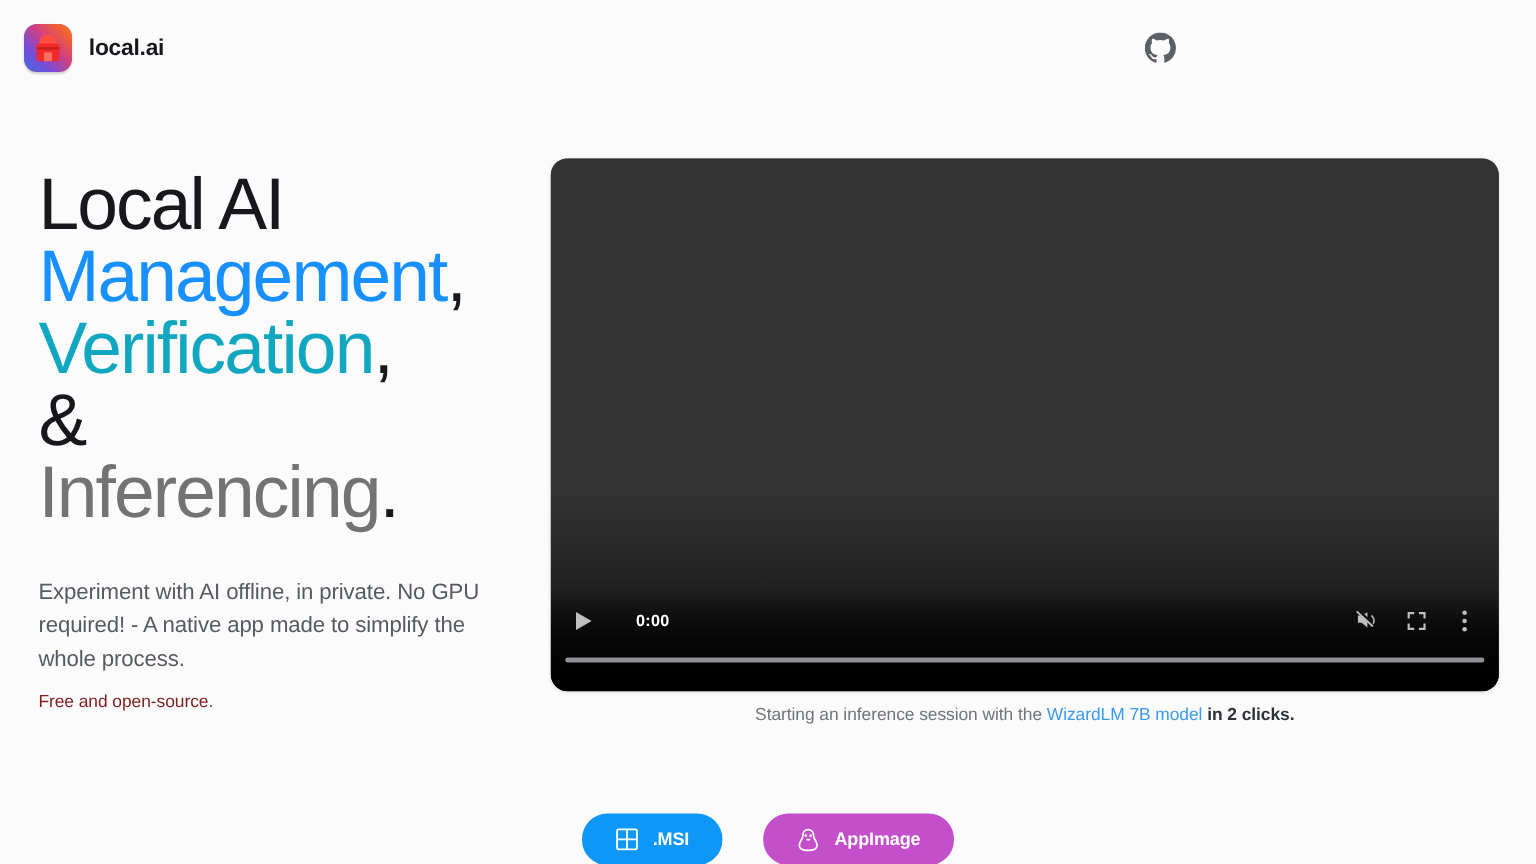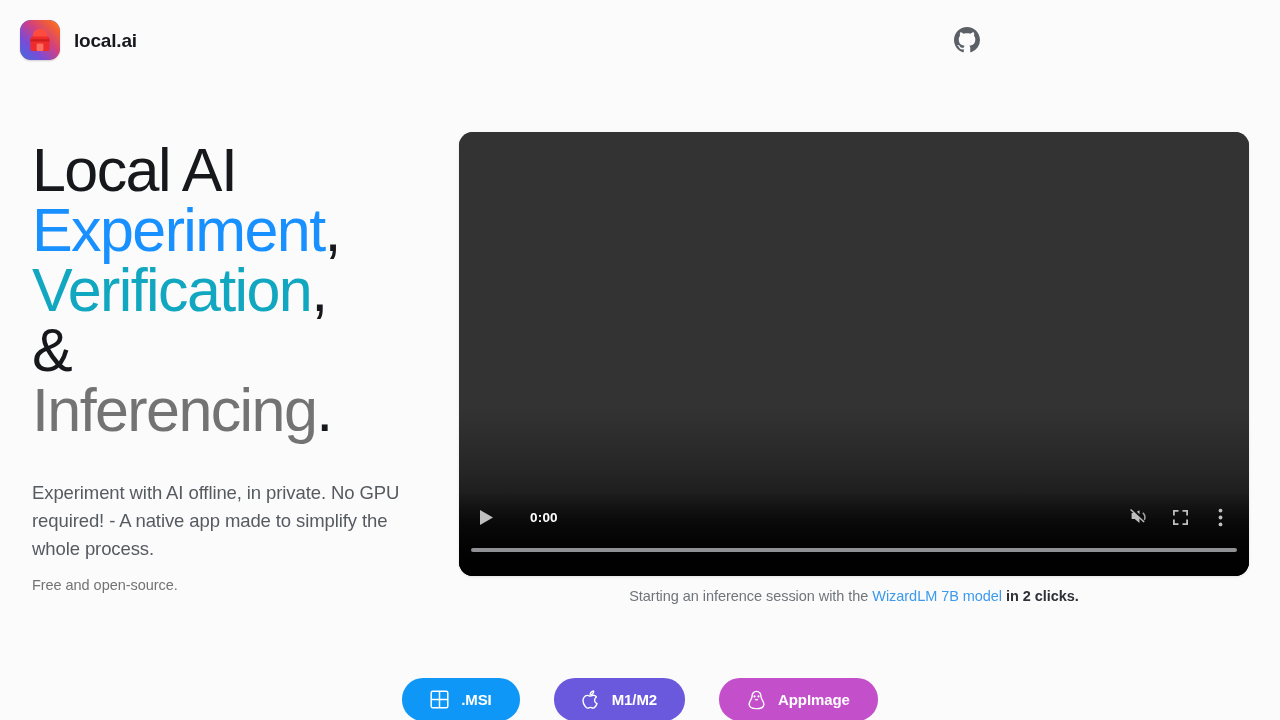--- a/index.html
+++ b/index.html
@@ -102,21 +102,21 @@
     line-height: 28px;
     color: #565a61;
     letter-spacing: -0.1px;
     max-width: 370px;
   }
 
   .freenote {
     margin-top: 12px;
     font-size: 14.5px;
     line-height: 20px;
-    color: #737373;
+    color: #7f1d1d;
     letter-spacing: -0.05px;
   }
 
   
   .hero-right {
     margin-left: 33px;
     width: 790px;
   }
 
   .video-frame {
@@ -284,21 +284,21 @@
       <path d="M8 0C3.58 0 0 3.58 0 8c0 3.54 2.29 6.53 5.47 7.59.4.07.55-.17.55-.38 0-.19-.01-.82-.01-1.49-2.01.37-2.53-.49-2.69-.94-.09-.23-.48-.94-.82-1.13-.28-.15-.68-.52-.01-.53.63-.01 1.08.58 1.23.82.72 1.21 1.87.87 2.33.66.07-.52.28-.87.51-1.07-1.78-.2-3.64-.89-3.64-3.95 0-.87.31-1.59.82-2.15-.08-.2-.36-1.02.08-2.12 0 0 .67-.21 2.2.82.64-.18 1.32-.27 2-.27s1.36.09 2 .27c1.53-1.04 2.2-.82 2.2-.82.44 1.1.16 1.92.08 2.12.51.56.82 1.27.82 2.15 0 3.07-1.87 3.75-3.65 3.95.29.25.54.73.54 1.48 0 1.07-.01 1.93-.01 2.2 0 .21.15.46.55.38A8.01 8.01 0 0 0 16 8c0-4.42-3.58-8-8-8z"></path>
     </svg>
   </a>
 </header>
 
 <section class="hero">
 
   <div class="hero-left">
     <h1 class="headline">
       <span class="ln hl-dark">Local AI</span>
-      <span class="ln"><span class="hl-mgmt">Experiment</span><span class="hl-dark">,</span></span>
+      <span class="ln"><span class="hl-mgmt">Management</span><span class="hl-dark">,</span></span>
       <span class="ln"><span class="hl-ver">Verification</span><span class="hl-dark">,</span></span>
       <span class="ln hl-dark">&amp;</span>
       <span class="ln"><span class="hl-inf">Inferencing</span><span class="hl-dark">.</span></span>
     </h1>
 
     <p class="subtitle">Experiment with AI offline, in private. No GPU required! - A native app made to simplify the whole process.</p>
     <p class="freenote">Free and open-source.</p>
   </div>
 
   <div class="hero-right">
@@ -360,29 +360,20 @@
     <span>
       <svg width="19" height="19" viewBox="0 0 19 19" fill="none" stroke="#ffffff" stroke-width="1.5" aria-hidden="true">
         <rect x="1.2" y="1.2" width="16.6" height="16.6" rx="1.6"></rect>
         <line x1="9.5" y1="1.2" x2="9.5" y2="17.8"></line>
         <line x1="1.2" y1="9.5" x2="17.8" y2="9.5"></line>
       </svg>
     </span>
     <span>.MSI</span>
   </button>
 
-  <button class="dl-btn dl-m1m2">
-    <span>
-      <svg width="18" height="20" viewBox="0 0 18 20" fill="none" stroke="#ffffff" stroke-width="1.4" stroke-linejoin="round" aria-hidden="true">
-        <path d="M12.6 10.2c0-2.2 1.7-3.2 1.8-3.3-1-1.4-2.5-1.6-3-1.6-1.3-.1-2.5.8-3.2.8-.7 0-1.7-.7-2.8-.7-1.4 0-2.7.8-3.5 2.1-1.5 2.6-.4 6.4 1.1 8.5.7 1 1.5 2.2 2.6 2.1 1.1 0 1.5-.7 2.8-.7 1.3 0 1.6.7 2.8.7 1.1 0 1.9-1 2.6-2.1.8-1.2 1.1-2.3 1.2-2.4-.1 0-2.3-.9-2.4-3.4z"></path>
-        <path d="M10.7 3.7c.6-.7 1-1.7.9-2.7-.9 0-1.9.6-2.5 1.3-.5.6-1 1.6-.9 2.6 1 .1 2-.5 2.5-1.2z"></path>
-      </svg>
-    </span>
-    <span>M1/M2</span>
-  </button>
 
   <button class="dl-btn dl-appimage">
     <span>
       <svg width="19" height="20" viewBox="0 0 19 20" fill="none" stroke="#ffffff" stroke-width="1.4" stroke-linejoin="round" aria-hidden="true">
         <path d="M9.5 1.4c-2.7 0-4.4 1.9-4.4 4.6 0 1.6-.6 2.7-1.4 4-1 1.6-1.6 2.8-1.6 4.3 0 2.6 2.2 4.3 7.4 4.3s7.4-1.7 7.4-4.3c0-1.5-.6-2.7-1.6-4.3-.8-1.3-1.4-2.4-1.4-4 0-2.7-1.7-4.6-4.4-4.6z"></path>
         <circle cx="7.5" cy="6.4" r="1.1" fill="#ffffff" stroke="none"></circle>
         <circle cx="11.5" cy="6.4" r="1.1" fill="#ffffff" stroke="none"></circle>
         <path d="M8.1 9.3c.4.4.9.6 1.4.6s1-.2 1.4-.6"></path>
       </svg>
     </span>

